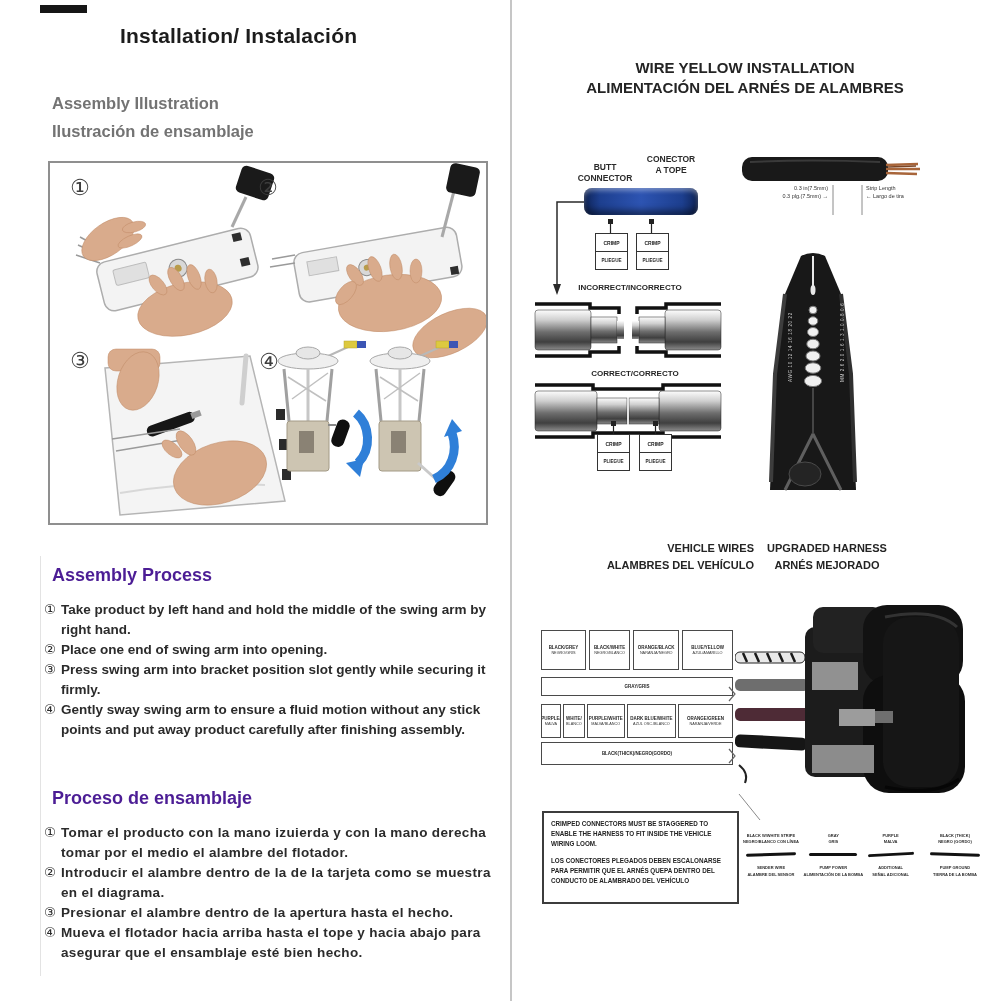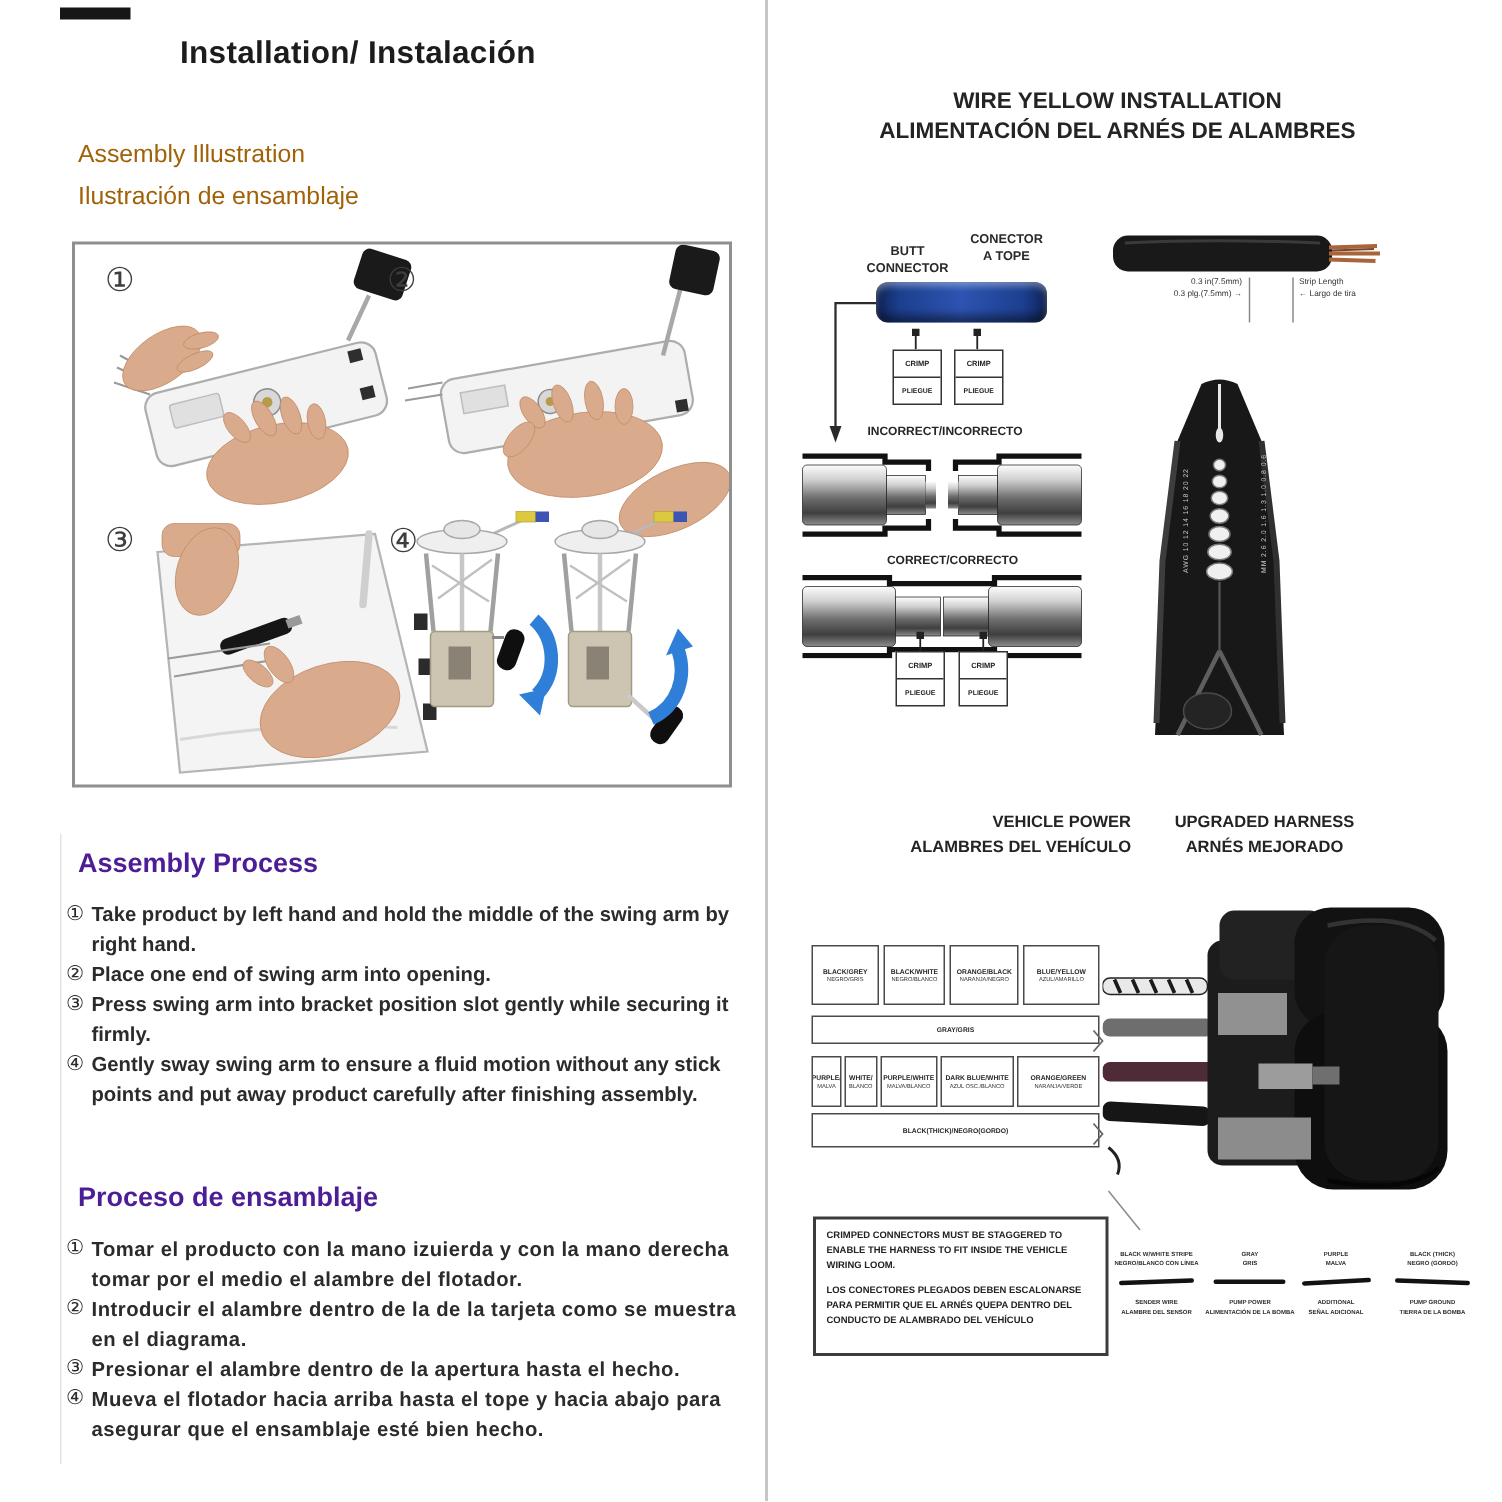--- a/index.html
+++ b/index.html
@@ -2,21 +2,21 @@
 <html><head>
 <meta charset="utf-8">
 <style>
   html,body{margin:0;padding:0;background:#ffffff;}
   .page{position:relative;width:1001px;height:1001px;background:#fff;overflow:hidden;
         font-family:"Liberation Sans",sans-serif;color:#262626;}
   .abs{position:absolute;}
   
   .top-dash{left:40px;top:5px;width:47px;height:8px;background:#161616;}
   .l-title{left:120px;top:24px;width:280px;font-size:21px;font-weight:700;color:#1c1c1c;letter-spacing:.2px;}
-  .h-md{font-size:16.5px;font-weight:400;color:#a16207;text-align:right;}
+  .h-md{font-size:16.5px;font-weight:700;color:#737373;text-align:right;}
   .figure{left:48px;top:161px;width:440px;height:364px;border:2px solid #8f8f8f;background:#fff;box-sizing:border-box;}
   .fig-num{font-size:22px;color:#3d3d3d;font-family:"DejaVu Sans",sans-serif;}
   .h-lg{font-size:18px;font-weight:700;color:#4c1d95;}
   ul.steps{left:44px;width:452px;margin:0;padding:0;list-style:none;}
   ul.steps li{display:flex;font-size:13.5px;font-weight:700;line-height:1.48;color:#2b2b2b;}
   ul.steps .num{flex:0 0 17px;font-weight:400;font-family:"DejaVu Sans",sans-serif;}
   ul.steps.es li{letter-spacing:.35px;}
   .margin-line{left:40px;top:556px;width:1px;height:420px;background:#e3e3e3;}
   .divider{left:510px;top:0;width:2px;height:1001px;background:#c6c6c6;}
   
@@ -342,24 +342,24 @@
     <ellipse cx="50" cy="116" rx="7.8" ry="5.2" fill="#f0f0f0" stroke="#777"></ellipse>
     <ellipse cx="50" cy="129" rx="8.6" ry="5.6" fill="#f0f0f0" stroke="#777"></ellipse>
     <line x1="50" y1="136" x2="50" y2="182" stroke="#555" stroke-width="1.5"></line>
     <path d="M50,182 L22,238 M50,182 L78,238" stroke="#5f5f5f" stroke-width="3" fill="none"></path>
     <ellipse cx="42" cy="222" rx="16" ry="12" fill="#242424" stroke="#4a4a4a"></ellipse>
   </svg>
   <span class="abs tool-scale" style="left:788px;top:382px;">AWG 10 12 14 16 18 20 22</span>
   <span class="abs tool-scale" style="left:840px;top:382px;">MM 2.6 2.0 1.6 1.3 1.0 0.8 0.6</span>
 
   <div class="abs col-hdr" style="left:592px;top:540px;width:162px;text-align:right;">
-    <div>VEHICLE POWER</div>
+    <div>VEHICLE WIRES</div>
     <div>ALAMBRES DEL VEHÍCULO</div>
   </div>
-  <div class="abs col-hdr" style="left:778px;top:540px;width:130px;text-align:center;">
+  <div class="abs col-hdr" style="left:762px;top:540px;width:130px;text-align:center;">
     <div>UPGRADED HARNESS</div>
     <div>ARNÉS MEJORADO</div>
   </div>
 
   <div class="abs wtable-row" style="left:541px;top:630px;width:192px;height:40px;gap:3px;">
     <div class="wcell" style="flex:45;">
         <span class="en">BLACK/GREY</span>
         <span class="es">NEGRO/GRIS</span>
       </div>
     <div class="wcell" style="flex:41;">

